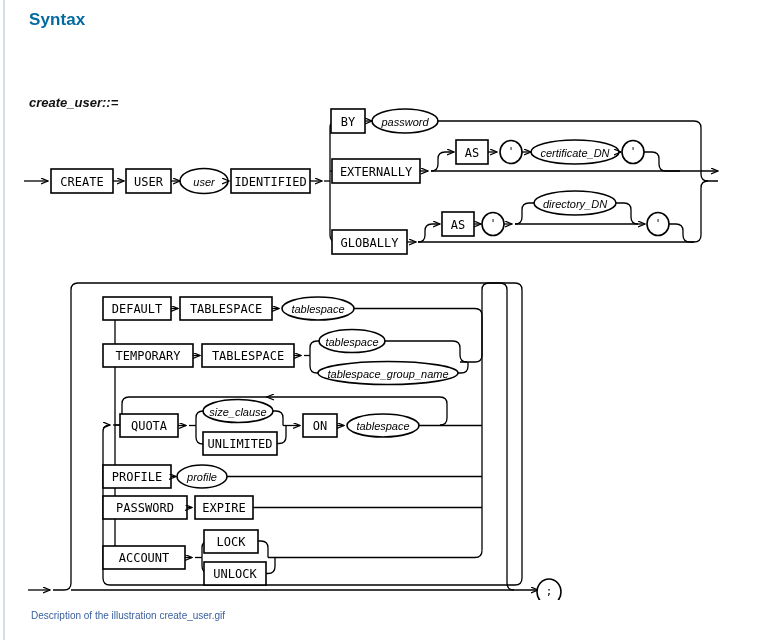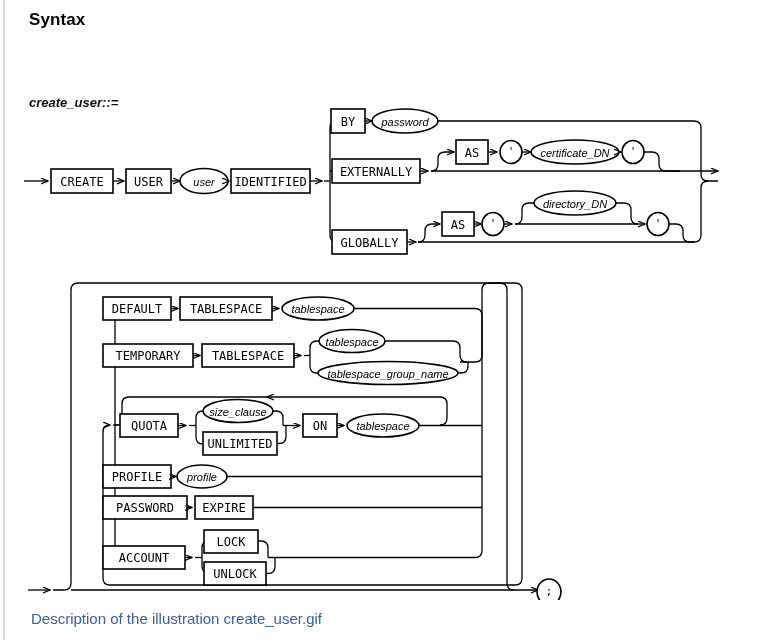--- a/index.html
+++ b/index.html
@@ -9,30 +9,30 @@
     font-family:"Liberation Sans", sans-serif;
     position:relative;
     overflow:hidden;
   }
   #left-rule{
     position:absolute;left:3px;top:0;width:2px;height:640px;
     background:#d5dde6;
   }
   #page-title{
     position:absolute;left:29px;top:10px;
-    font-size:17px;font-weight:bold;color:#000000;
+    font-size:17px;font-weight:bold;color:#0369a1;
     letter-spacing:0.1px;
   }
   #rule-name{
     position:absolute;left:29px;top:66px;
     font-size:13px;font-weight:bold;font-style:italic;color:#111111;margin-top:29px;
   }
   #caption-link{
     position:absolute;left:31px;top:610px;
-    font-size:15px;color:#3a5f9e;
+    font-size:10px;color:#3a5f9e;
     text-decoration:none;cursor:pointer;
   }
   svg#diagram{position:absolute;left:0;top:0;}
   .ln{stroke:#000;stroke-width:1.3;fill:none;}
   .bx{fill:#ffffff;stroke:#000;stroke-width:1.6;}
   .ov{fill:#ffffff;stroke:#000;stroke-width:1.6;}
   .tk{font-family:"DejaVu Sans Mono", monospace;font-size:12px;fill:#000;
       text-anchor:middle;dominant-baseline:central;letter-spacing:0px;}
   .nt-i{font-family:"Liberation Sans", sans-serif;font-size:11px;fill:#000;
         font-style:italic;text-anchor:middle;dominant-baseline:central;}

